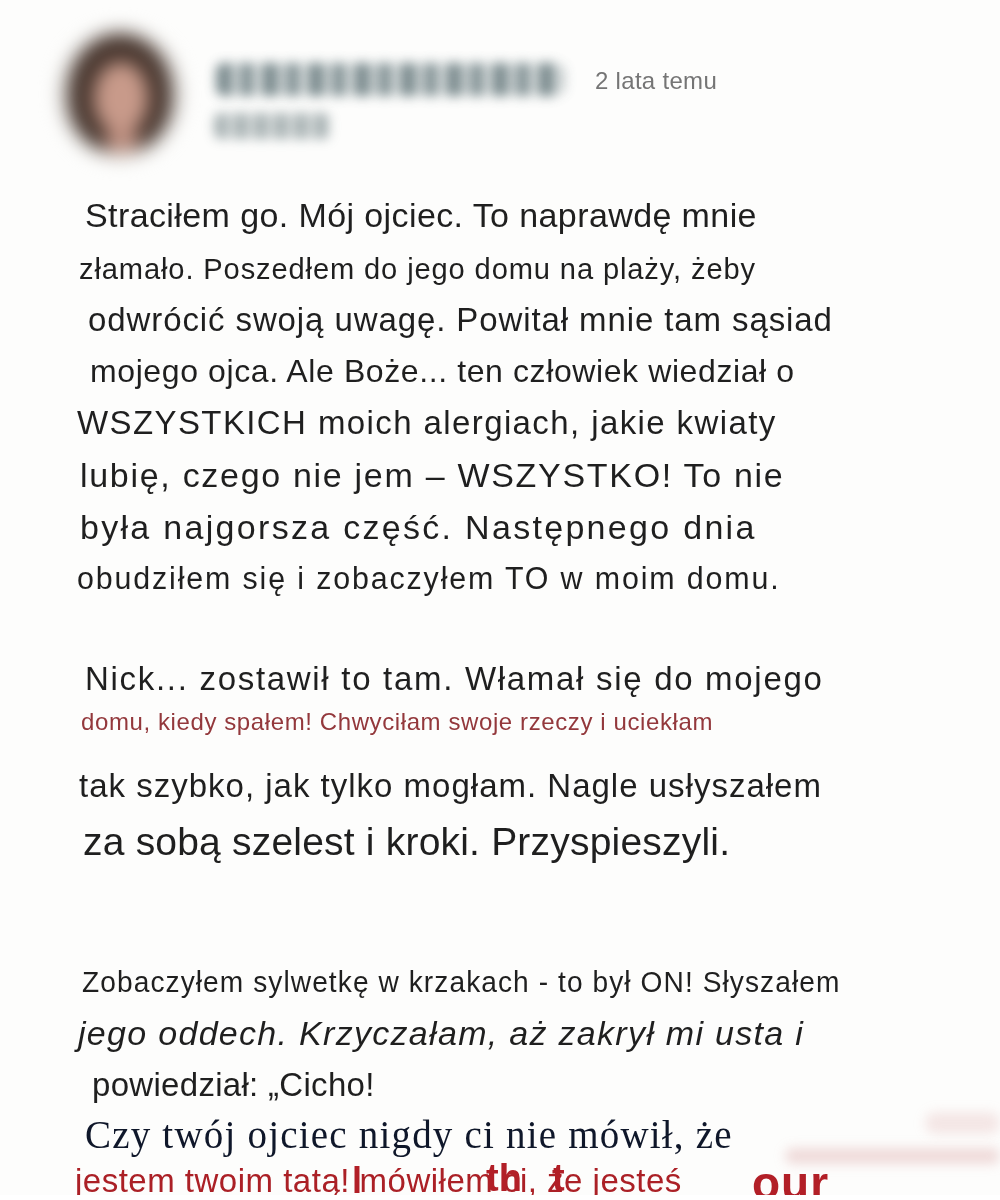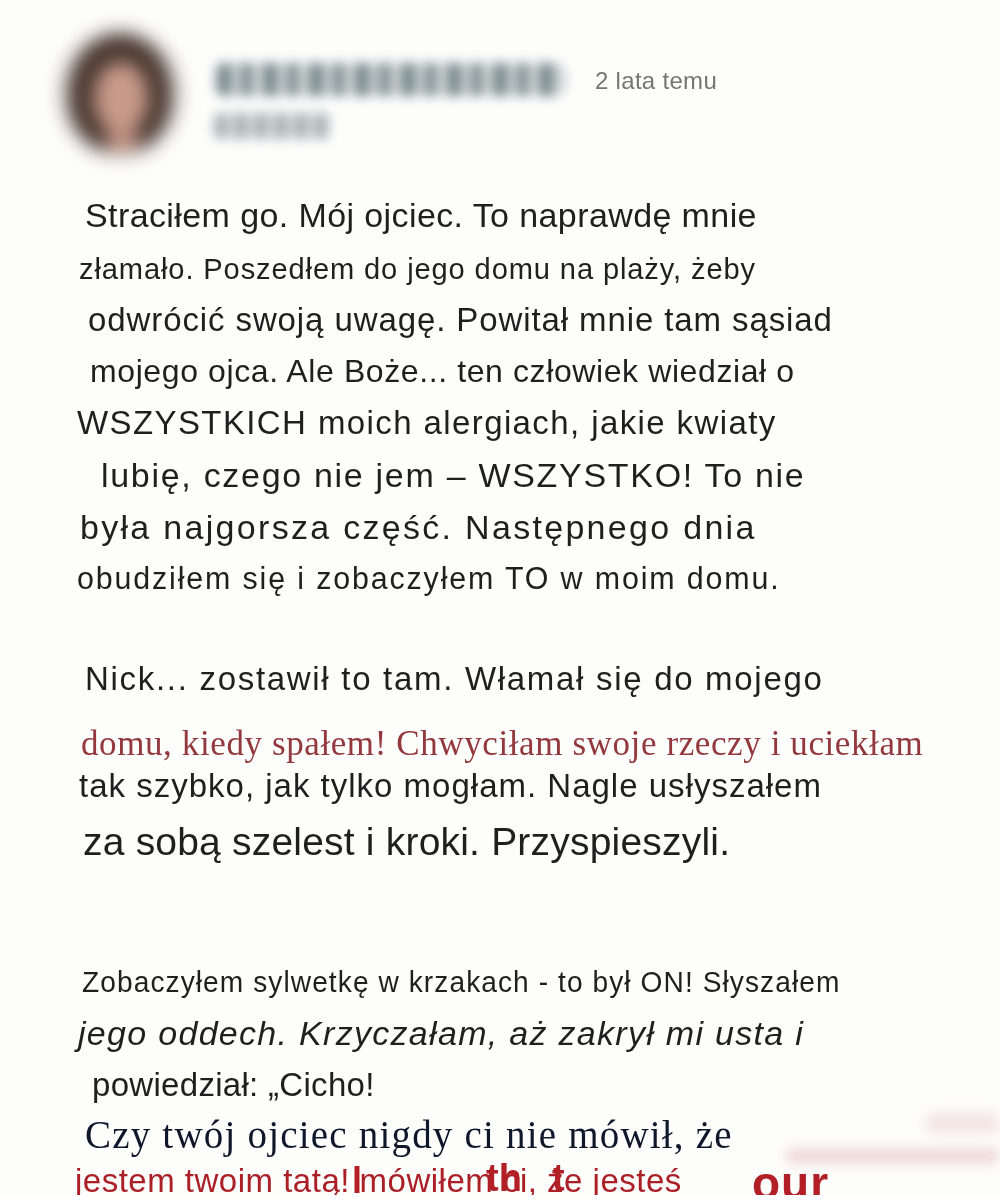--- a/index.html
+++ b/index.html
@@ -29,25 +29,25 @@
   }
   .timestamp{position:absolute;left:595px;top:67px;font-size:24px;color:#757575;letter-spacing:.3px;white-space:nowrap;}
 
   
   .line{position:absolute;white-space:nowrap;color:#1f1f1f;transform-origin:left top;}
   .l1 {left:85px;top:196px;font-size:34px;letter-spacing:.4px;}
   .l2 {left:79px;top:252px;font-size:30px;letter-spacing:.9px;transform:scaleX(.97);}
   .l3 {left:88px;top:301px;font-size:33px;letter-spacing:.9px;}
   .l4 {left:90px;top:353px;font-size:32px;letter-spacing:.6px;}
   .l5 {left:77px;top:404px;font-size:33px;letter-spacing:1.4px;}
-  .l6 {left:80px;top:456px;font-size:34px;letter-spacing:1.7px;margin-left:21px;}
+  .l6 {left:80px;top:456px;font-size:34px;letter-spacing:1.7px;}
   .l7 {left:80px;top:508px;font-size:34px;letter-spacing:2.3px;}
   .l8 {left:77px;top:561px;font-size:31px;letter-spacing:1.9px;transform:scaleX(.98);}
   .l9 {left:85px;top:660px;font-size:33px;letter-spacing:1.7px;}
-  .l10{left:81px;top:724px;font-size:35px;letter-spacing:.6px;color:#93383c;font-family:Liberation Serif, serif;}
+  .l10{left:81px;top:708px;font-size:24px;letter-spacing:.6px;color:#93383c;}
   .l11{left:79px;top:767px;font-size:33px;letter-spacing:1.0px;}
   .l12{left:83px;top:820px;font-size:39px;letter-spacing:.2px;}
   .l13{left:82px;top:966px;font-size:29px;letter-spacing:1.1px;transform:scaleX(.97);}
   .l14{left:78px;top:1014px;font-size:34px;letter-spacing:1.3px;font-style:italic;}
   .l15{left:92px;top:1066px;font-size:33px;letter-spacing:.3px;}
   .l16{left:85px;top:1112px;font-size:39px;letter-spacing:1.2px;color:#0f172a;font-family:Liberation Serif, serif;}
   .l17{left:75px;top:1162px;font-size:33px;letter-spacing:.5px;color:#ab2026;}
 
   
   .ghost{position:absolute;color:#b21f27;font-weight:700;white-space:nowrap;}

